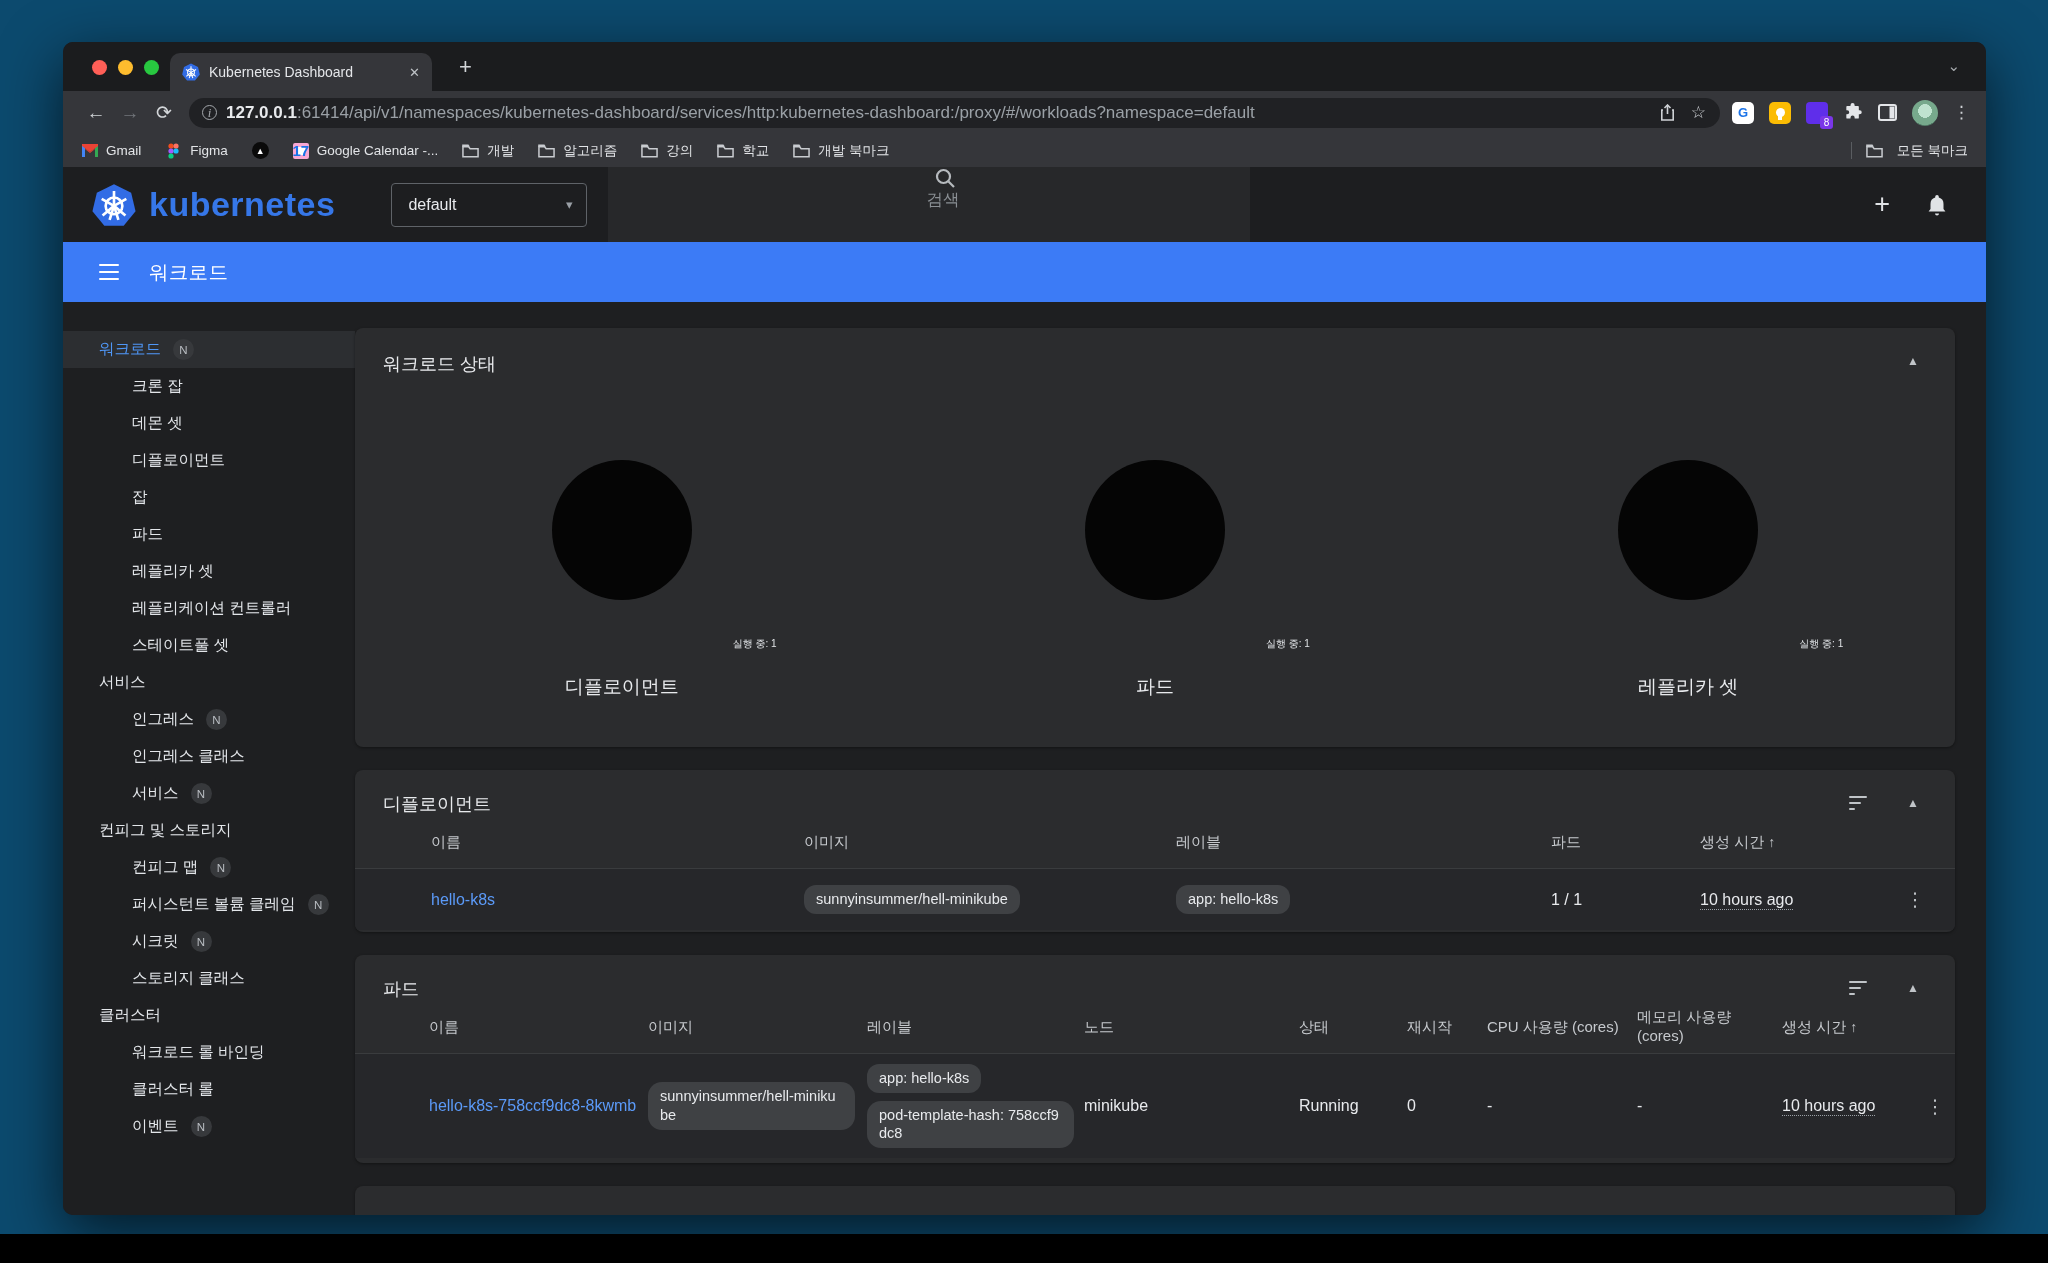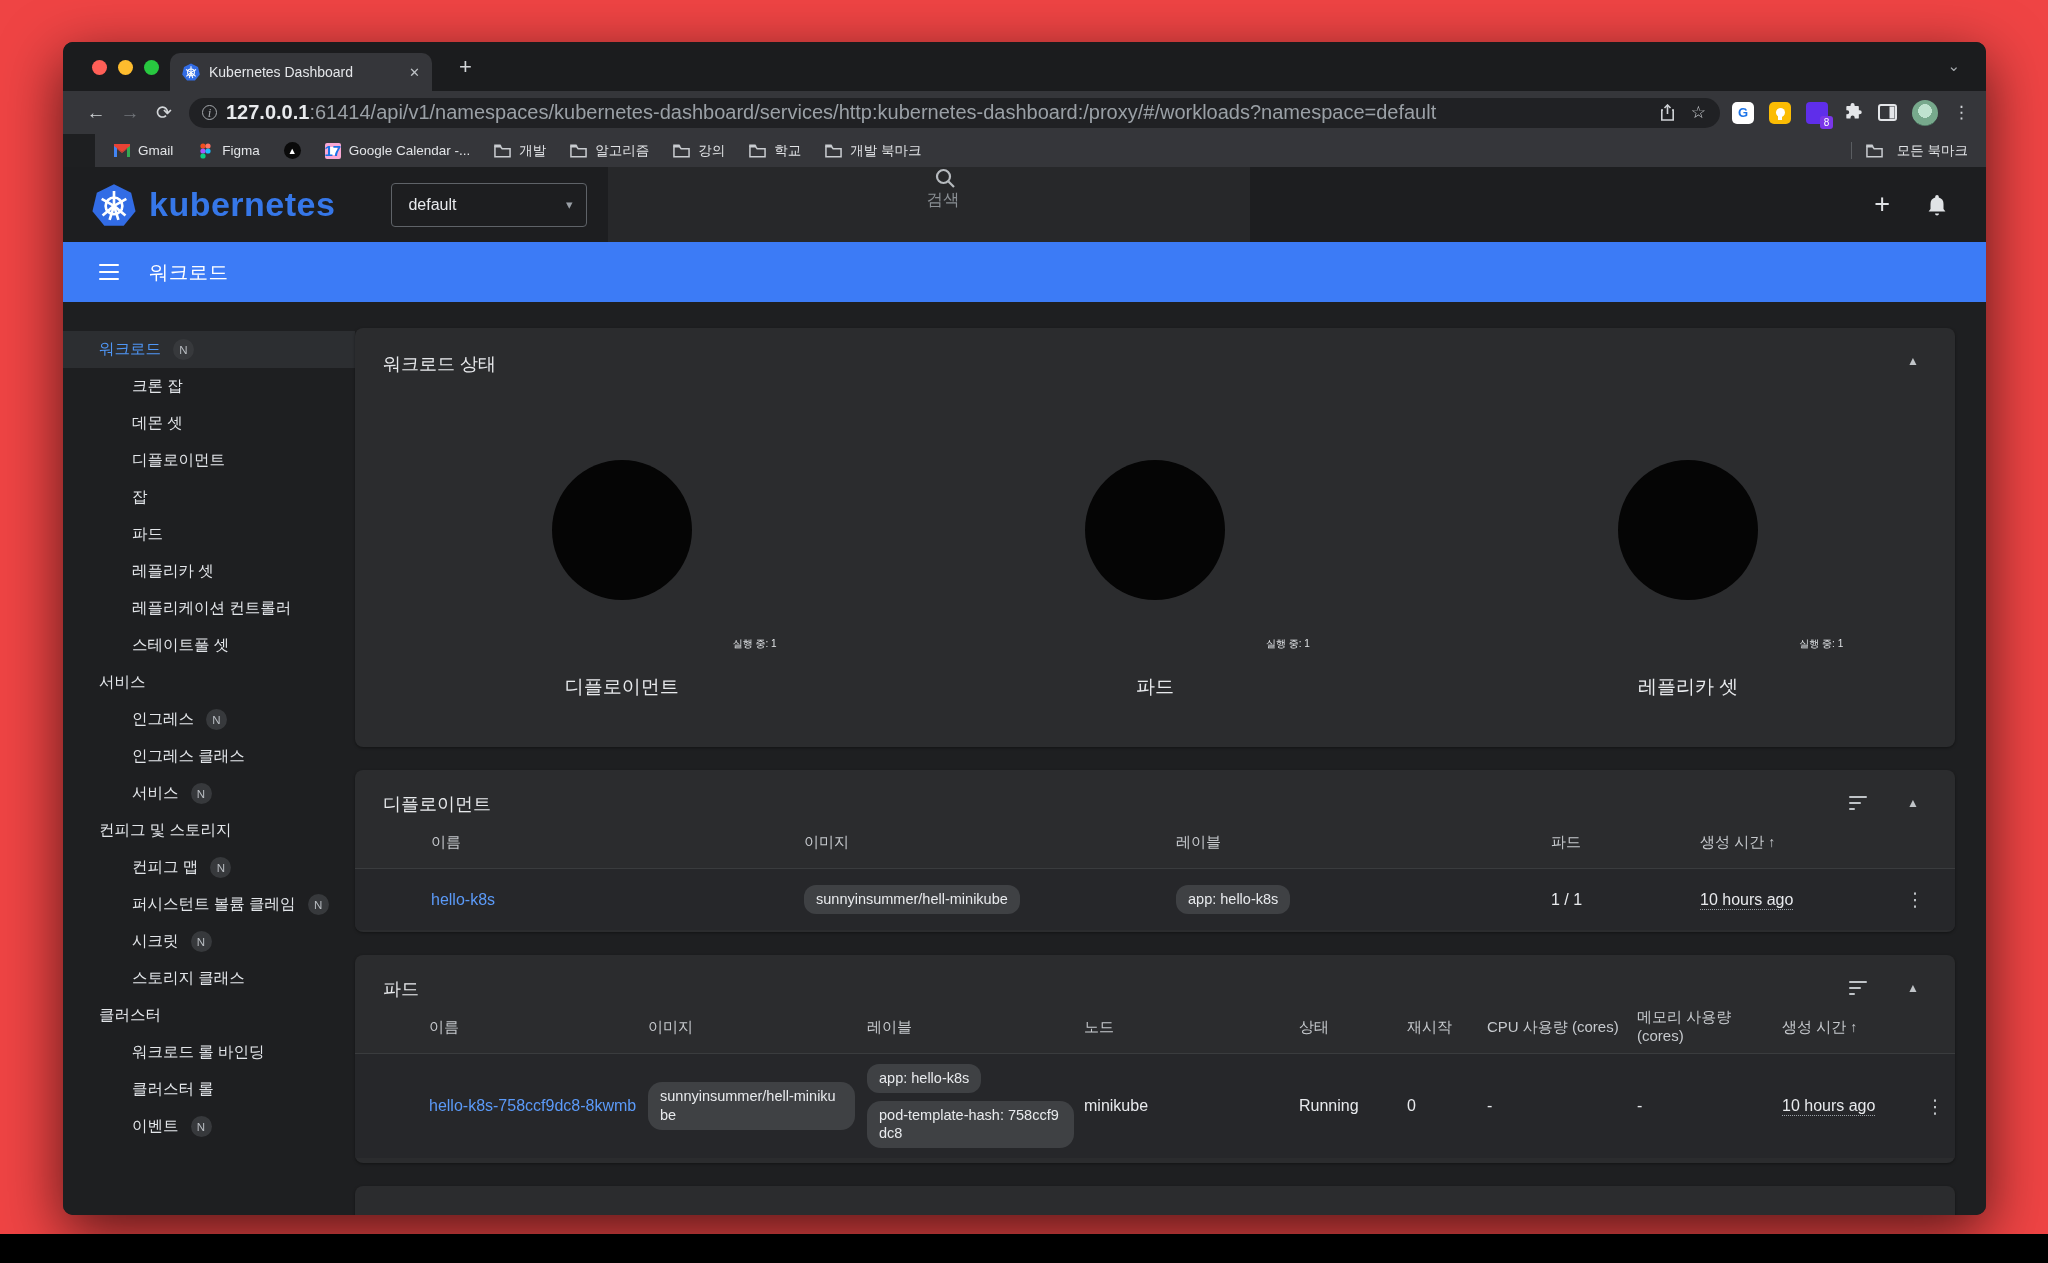--- a/index.html
+++ b/index.html
@@ -1,18 +1,18 @@
 <!DOCTYPE html>
 <html><head>
 <meta charset="utf-8">
 <style>
   * { margin:0; padding:0; box-sizing:border-box; }
   html,body { width:2048px; height:1263px; background:#000; overflow:hidden;
               font-family:"Liberation Sans", sans-serif; }
-  .screen { position:relative; width:2048px; height:1234px; background:#ef4444; }
+  .screen { position:relative; width:2048px; height:1234px; background:#0c4a6e; }
 
   
   .window { position:absolute; left:63px; top:42px; width:1923px; height:1173px;
             border-radius:10px; overflow:hidden; background:#1e1f21;
             box-shadow:0 18px 60px rgba(0,0,0,.65); display:flex; flex-direction:column; }
 
   
   .tabstrip { height:49px; background:#1b1c1e; position:relative; flex:none; }
   .traffic { position:absolute; left:29px; top:18px; display:flex; gap:11px; }
   .traffic span { width:15px; height:15px; border-radius:50%; display:block; }
@@ -31,21 +31,21 @@
   
   .toolbar { height:43px; background:#35363a; display:flex; align-items:center;
              padding:0 16px; flex:none; }
   .nav-ic { font-size:19px; color:#d3d6d9; width:34px; text-align:center; }
   .nav-ic.dim { color:#73777c; }
   .urlbar { flex:1; height:30px; background:#202124; border-radius:15px; margin-left:8px;
             display:flex; align-items:center; padding:0 6px 0 13px; gap:9px; }
   .url-info { color:#a3a7ab; font-size:13px; border:1px solid #a3a7ab; border-radius:50%;
               width:15px; height:15px; line-height:13px; text-align:center; font-style:italic;
               font-family:"Liberation Serif", serif; flex:none; }
-  .url-text { font-size:20px; color:#9aa0a6; white-space:nowrap; overflow:hidden; flex:1; }
+  .url-text { font-size:17px; color:#9aa0a6; white-space:nowrap; overflow:hidden; flex:1; }
   .url-text b { color:#e8eaed; font-weight:bold; }
   .pill-actions { display:flex; align-items:center; gap:16px; padding-right:8px; }
   .share-ic svg, .panel-ic svg { display:block; }
   .star-ic { color:#cfd2d6; font-size:17px; }
   .ext-row { display:flex; align-items:center; gap:15px; margin-left:12px; }
   .ext { width:22px; height:22px; border-radius:5px; position:relative;
          display:flex; align-items:center; justify-content:center; font-size:12px; }
   .ext-translate { background:#fff; color:#1a73e8; font-weight:bold; font-size:13px; }
   .ext-keep { background:#fbbc04; }
   .keep-bulb { width:9px; height:9px; border-radius:50%; background:#fff; position:relative; }
@@ -53,21 +53,21 @@
   .ext-purple { background:#5f2eea; border-radius:4px; }
   .ext-badge { position:absolute; right:-5px; bottom:-5px; background:#7a36e8; color:#fff;
                font-size:10px; width:13px; height:13px; border-radius:3px; line-height:13px;
                text-align:center; }
   .avatar { width:26px; height:26px; border-radius:50%;
             background:radial-gradient(circle at 50% 42%, #bfe3cf 0 34%, #77a98c 35% 70%, #55806a 71%); }
   .kebab { color:#cfd2d6; font-size:17px; letter-spacing:0; }
 
   
   .bookmarks { height:33px; background:#35363a; display:flex; align-items:center;
-               padding:0 18px; gap:24px; flex:none; font-size:13.5px; color:#e2e4e7;margin-left:32px; }
+               padding:0 18px; gap:24px; flex:none; font-size:13.5px; color:#e2e4e7; }
   .bm { display:flex; align-items:center; gap:8px; white-space:nowrap; }
   .bm-ic { width:17px; height:17px; display:flex; align-items:center; justify-content:center; }
   .folder-ic svg { display:block; }
   .bm-right { margin-left:auto; display:flex; align-items:center; gap:14px; }
   .bm-sep { width:1px; height:17px; background:#5a5d61; }
   .vercel-ic { width:17px; height:17px; border-radius:50%; background:#0a0a0a; color:#fff;
                font-size:9px; display:flex; align-items:center; justify-content:center; }
   .gcal-ic { width:16px; height:16px; background:#fff; border:4px solid #f9a8d4; color:#1a73e8;
              font-size:15px; font-weight:bold; display:flex; align-items:center; justify-content:center;
              border-radius:2px; }

